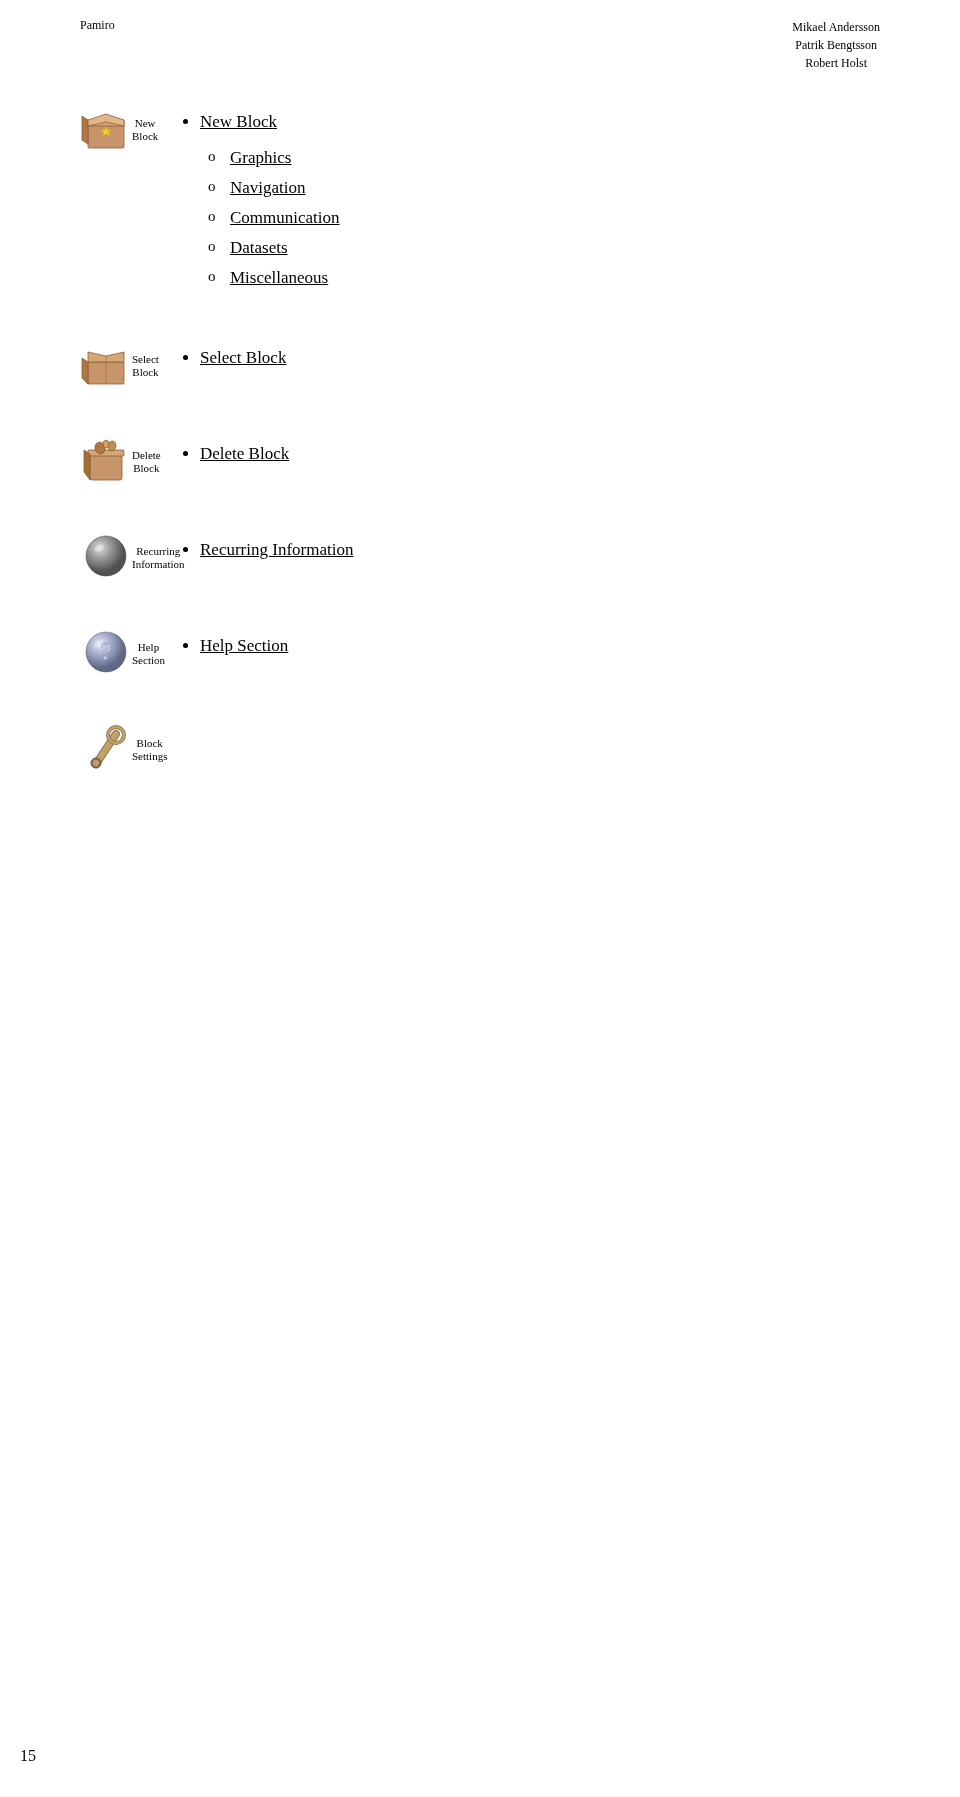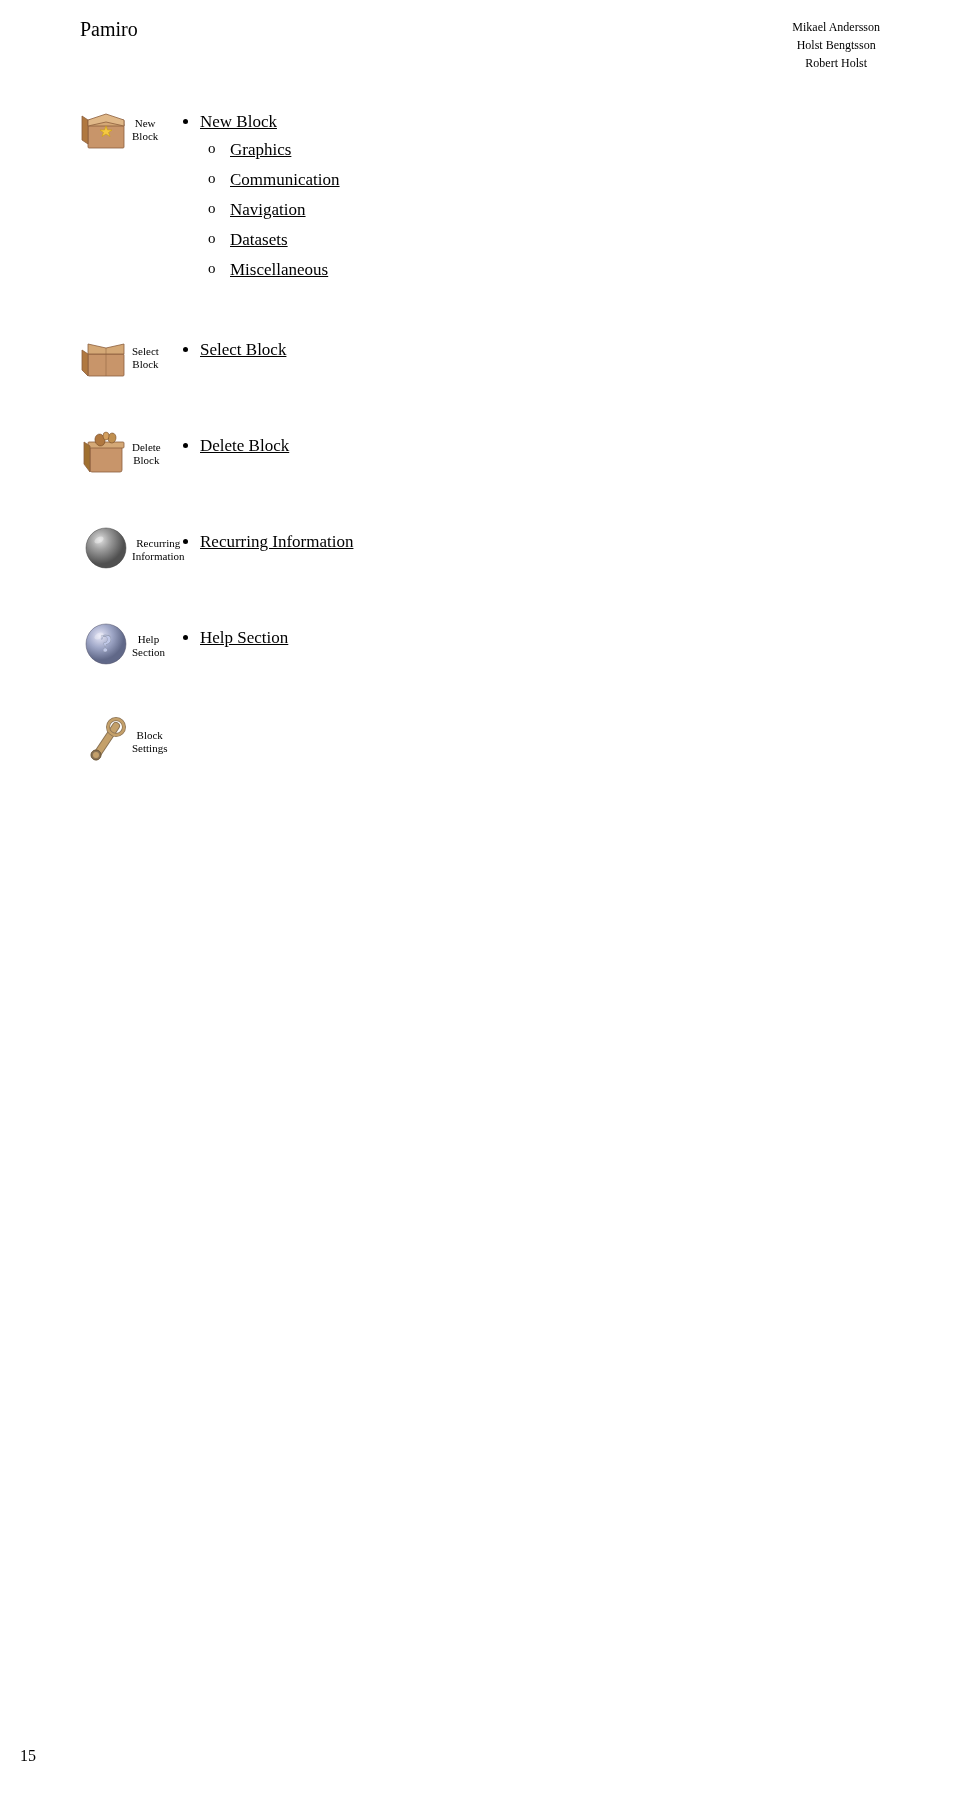--- a/index.html
+++ b/index.html
@@ -18,21 +18,21 @@
       position: relative;
     }
 
     .header {
       display: flex;
       justify-content: space-between;
       padding: 18px 80px 10px 80px;
     }
 
     .header-left {
-      font-size: 20px;
+      font-size: 12px;
     }
 
     .header-right {
       text-align: center;
       font-size: 12px;
       line-height: 1.5;
     }
 
     .main-content {
       padding: 20px 80px 60px 80px;
@@ -81,21 +81,21 @@
     }
 
     .bullet-main > li {
       margin-bottom: 6px;
       text-decoration: underline;
     }
 
     .bullet-sub {
       list-style: none;
       margin-left: 30px;
-      margin-top: 8px;
+      margin-top: 16px;
     }
 
     .bullet-sub li {
       margin-bottom: 10px;
       font-size: 17px;
       position: relative;
     }
 
     .bullet-sub li::before {
       content: "o";
@@ -113,21 +113,21 @@
       width: 100%;
     }
   </style>
 </head>
 <body>
 
 <div class="header">
   <div class="header-left">Pamiro</div>
   <div class="header-right">
     <div>Mikael Andersson</div>
-    <div>Holst Bengtsson</div>
+    <div>Patrik Bengtsson</div>
     <div>Robert Holst</div>
   </div>
 </div>
 
 <div class="main-content">
 
   <div class="section-item">
     <div class="icon-col">
       <div class="icon-img">
 
@@ -144,22 +144,22 @@
           <polygon points="26,24 27.5,28 32,28 28.5,30.5 30,34.5 26,32 22,34.5 23.5,30.5 20,28 24.5,28" fill="#f5c842" stroke="#c8a000" stroke-width="0.5"></polygon>
         </svg>
       </div>
       <div class="icon-label">New<br>Block</div>
     </div>
     <div class="text-col">
       <ul class="bullet-main">
         <li>New Block
           <ul class="bullet-sub">
             <li>Graphics</li>
+            <li>Navigation</li>
             <li>Communication</li>
-            <li>Navigation</li>
             <li>Datasets</li>
             <li>Miscellaneous</li>
           </ul>
         </li>
       </ul>
     </div>
   </div>
 
   <div class="section-item" style="margin-top:20px;">
     <div class="icon-col">

